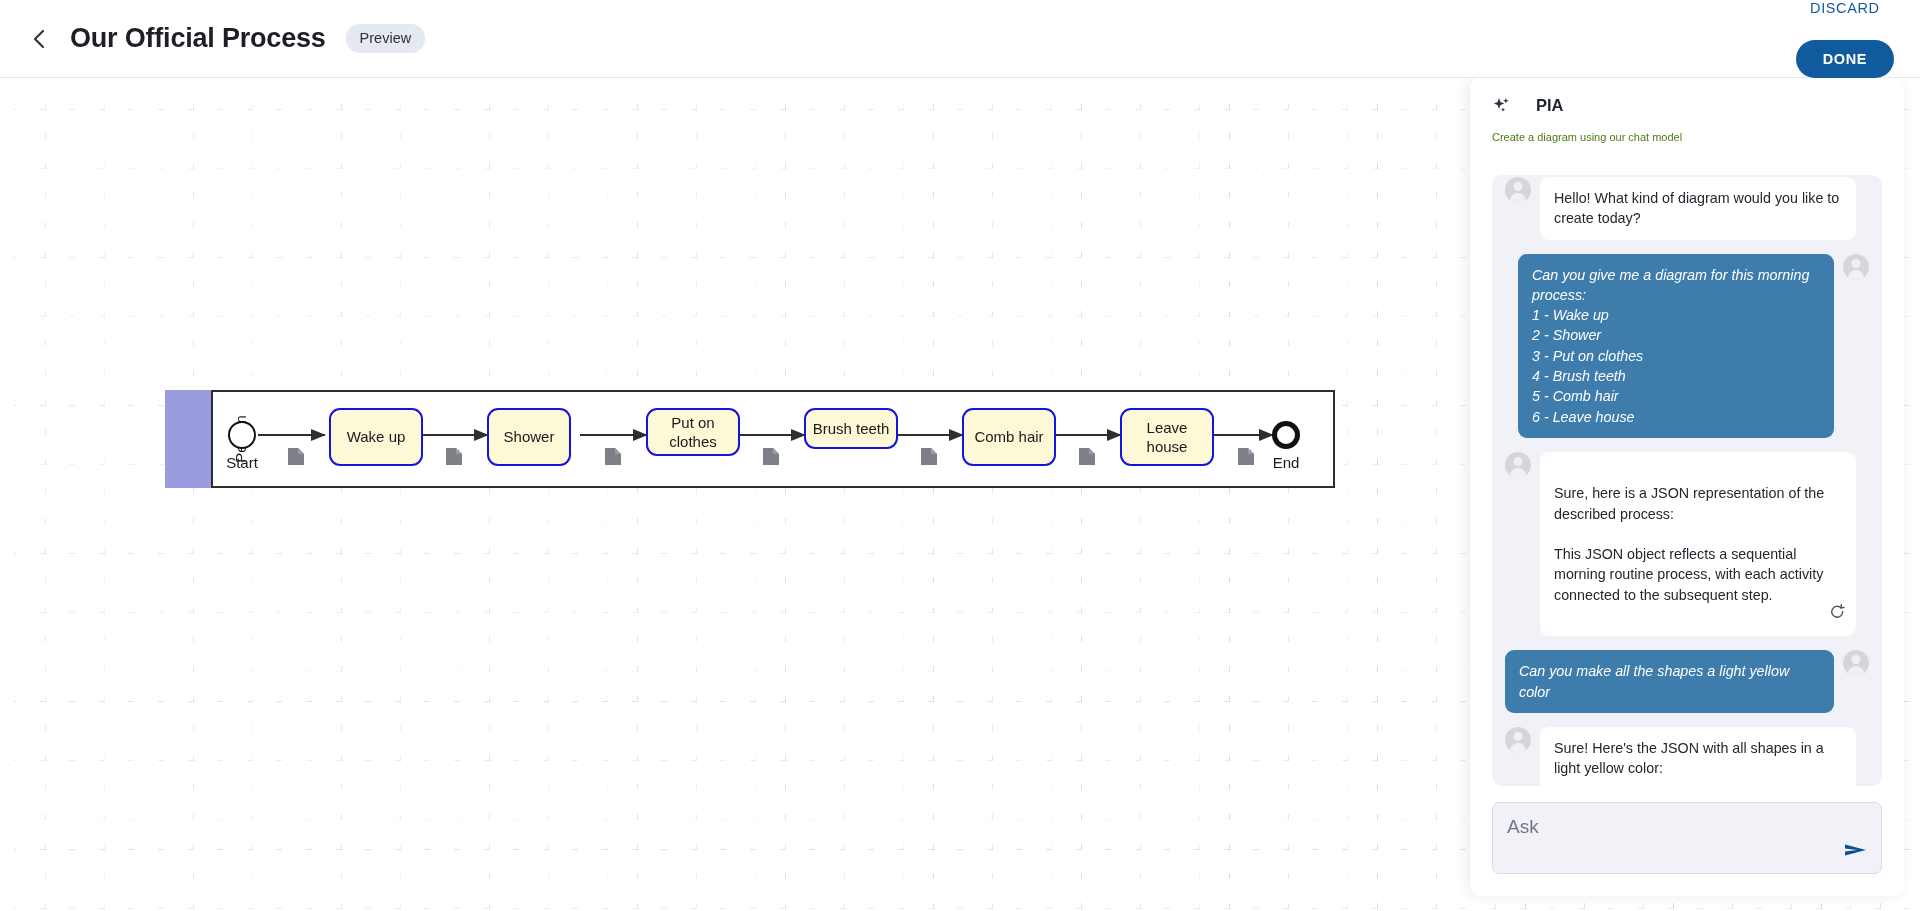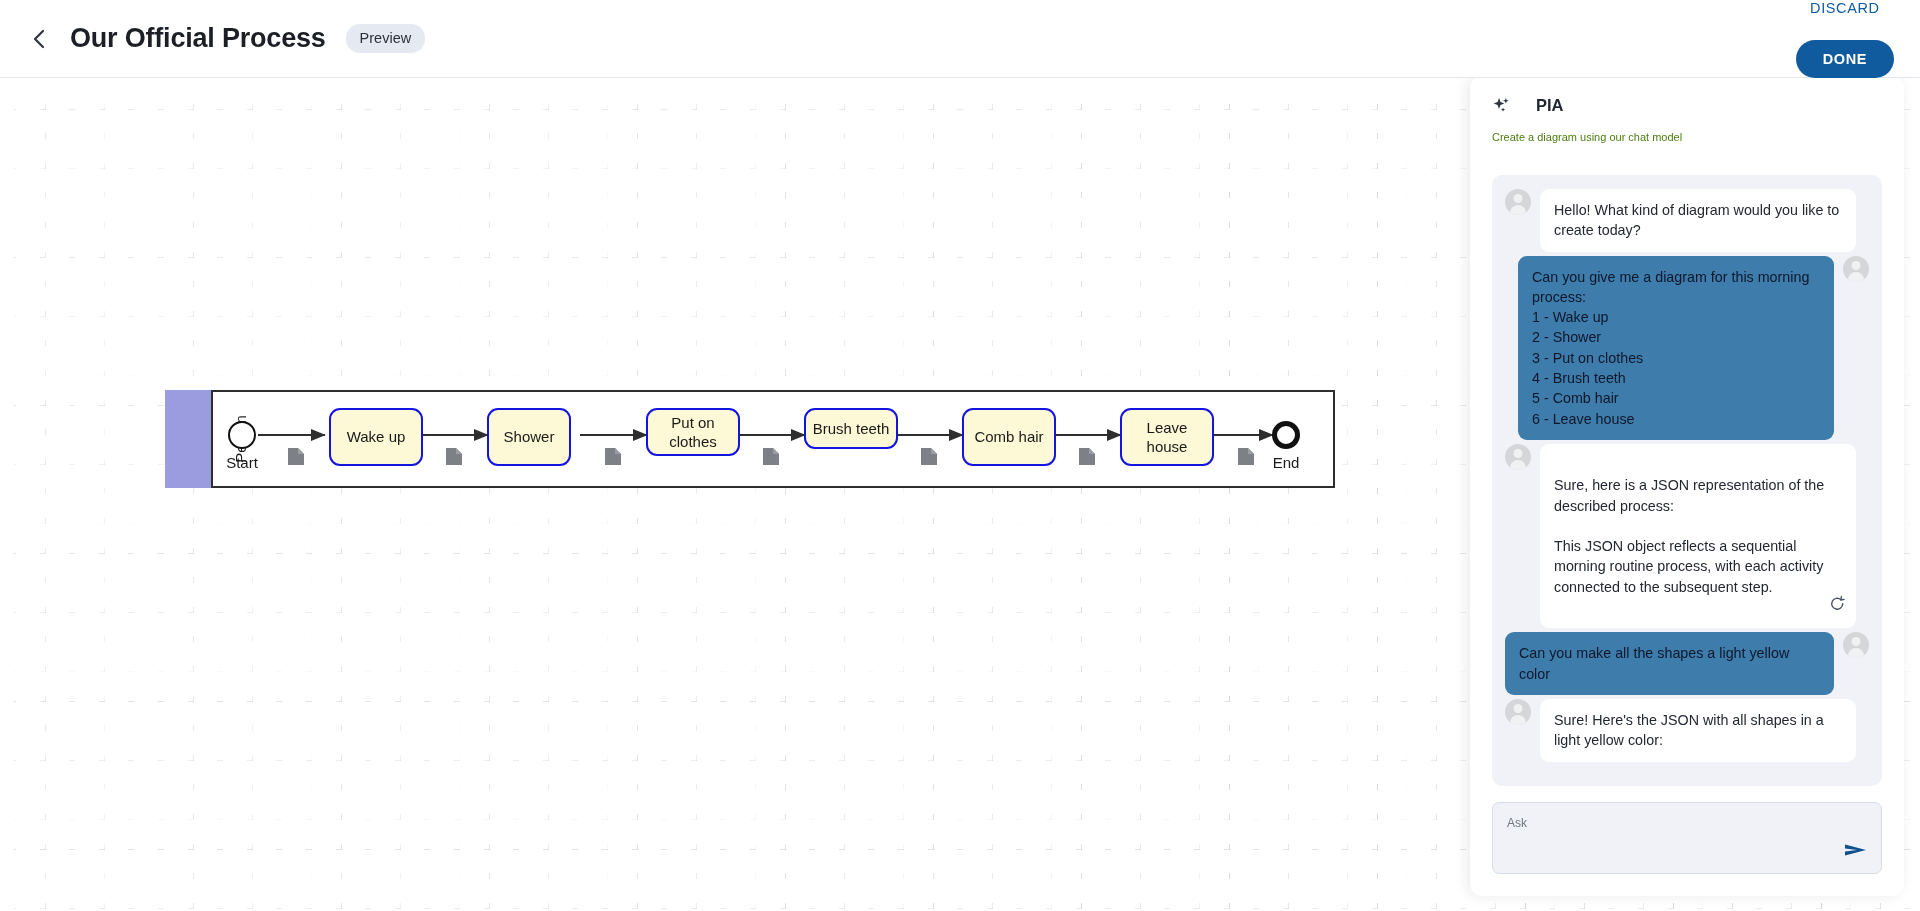--- a/index.html
+++ b/index.html
@@ -165,24 +165,24 @@
     display: flex; align-items: center; gap: 25px;
     margin-bottom: 16px;
   }
   .pia-title { font-size: 16.5px; font-weight: bold; color: #1f2430; }
   .pia-sub { font-size: 11px; color: #4d7c0f; margin-bottom: 32px; }
 
   .chat-area {
     flex: 1 1 auto;
     background: #f0f2f7;
     border-radius: 10px;
-    padding: 14px 13px;
+    padding: 2px 13px;
     overflow: hidden;
     display: flex; flex-direction: column;
-    gap: 4px;
+    gap: 14px;
   }
   .msg-row { display: flex; align-items: flex-start; gap: 9px; }
   .msg-row.user { justify-content: flex-end; }
   .avatar {
     width: 26px; height: 26px; border-radius: 50%;
     background: #d4d6da; flex: 0 0 auto;
     position: relative; overflow: hidden;
   }
   .avatar::before {
     content: ""; position: absolute;
@@ -197,40 +197,40 @@
   .bubble {
     border-radius: 9px;
     padding: 11px 14px;
     font-size: 14.3px;
     line-height: 1.42;
     max-width: 316px;
     white-space: pre-line;
     position: relative;
   }
   .bubble.bot { background: #ffffff; color: #23272f; flex: 1 1 auto; }
-  .bubble.user { background: #3d7cab; color: #0f172a; }
+  .bubble.user { background: #3d7cab; color: #ffffff; font-style: italic; }
   .bubble.user.wide { max-width: 350px; }
   .redo-icon {
     position: absolute; right: 10px; bottom: 10px;
     cursor: pointer; color: #4b5160;
   }
 
   .ask-box {
     flex: 0 0 auto;
     margin-top: 16px;
     height: 72px;
     background: #f0f2f7;
     border: 1px solid #d8dce4;
     border-radius: 7px;
     position: relative;
     cursor: text;
   }
   .ask-placeholder {
     position: absolute; left: 14px; top: 13px;
-    font-size: 12px; color: #71767f;
+    font-size: 19px; color: #71767f;
   }
   .send-icon {
     position: absolute; right: 12px; bottom: 9px;
     cursor: pointer; color: #10508f;
   }
 </style>
 </head>
 <body>
 
 <div class="topbar">

